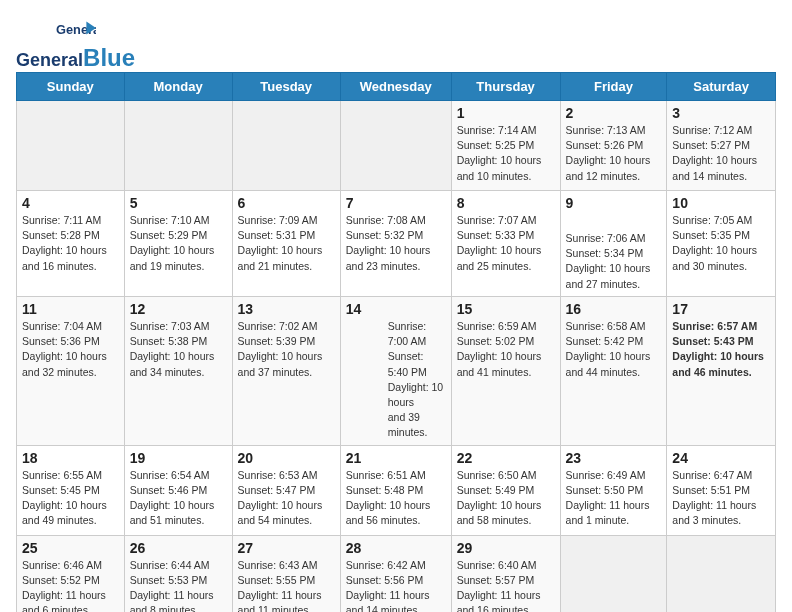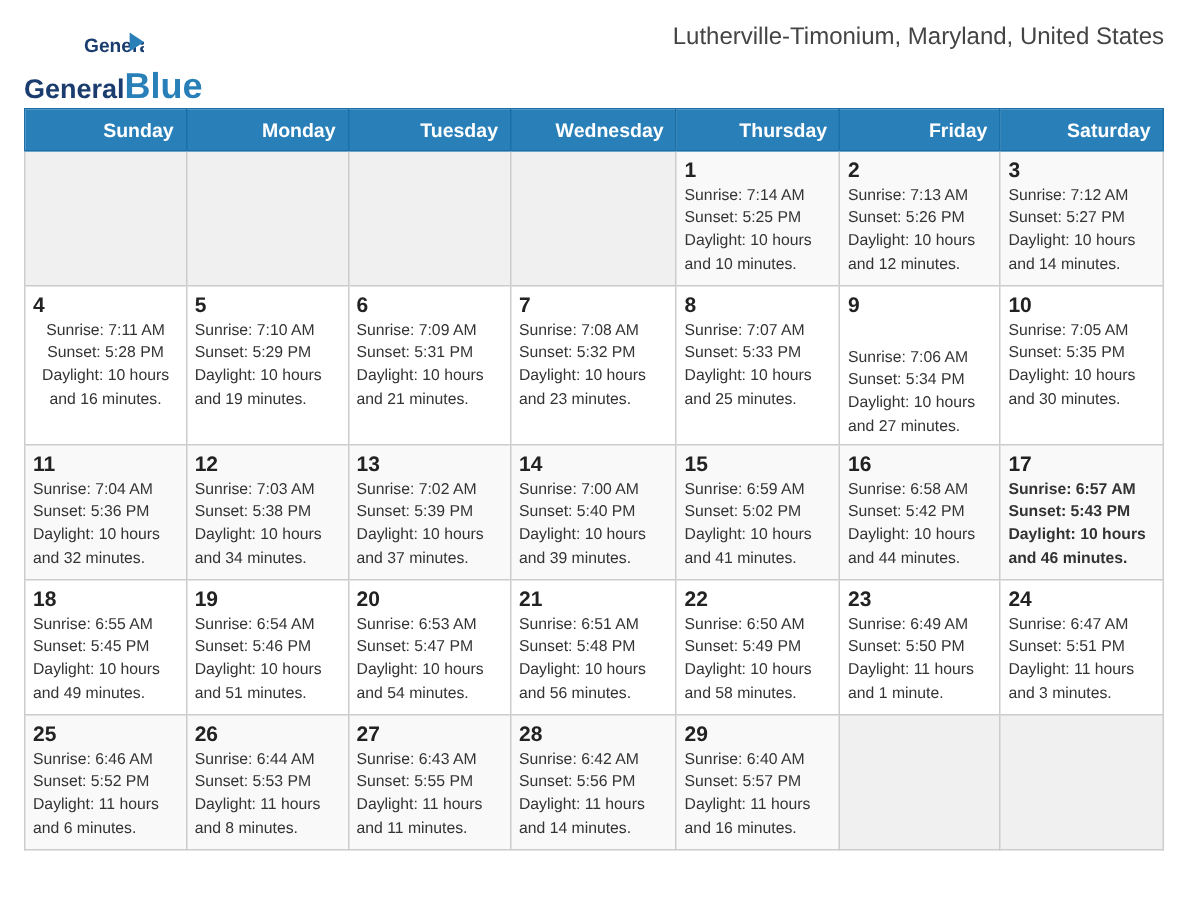--- a/index.html
+++ b/index.html
@@ -38,21 +38,21 @@
       width: 100%;
       border-collapse: collapse;
       clear: both;
     }
     thead th {
       background-color: #2980b9;
       color: #fff;
       font-size: 13px;
       font-weight: bold;
       padding: 6px 8px;
-      text-align: right;
+      text-align: center;
       border: 1px solid #1a6fa8;
     }
     tbody td {
       border: 1px solid #ccc;
       vertical-align: top;
       padding: 4px 5px;
       font-size: 11px;
       color: #222;
       height: 90px;
       width: 113px;
@@ -87,21 +87,20 @@
     <text x="0" y="18" font-size="16" font-weight="bold" fill="#1a3c6e">General</text>
     <polygon points="38,2 50,10 38,18" fill="#2980b9"></polygon>
   </svg>
   <div style="display:flex; align-items:baseline; gap:0;">
     <span style="font-size:18px; font-weight:bold; color:#1a3c6e;">General</span>
     <span style="font-size:24px; font-weight:bold; color:#2980b9;">Blue</span>
   </div>
 </div>
 
 <div class="header">
-  <div class="subtitle">Lutherville-Timonium, Maryland, United States</div>
 </div>
 
 <table>
   <thead>
     <tr id="weekday-header">
         <th>Sunday</th>
         <th>Monday</th>
         <th>Tuesday</th>
         <th>Wednesday</th>
         <th>Thursday</th>
@@ -133,21 +132,21 @@
           <span class="day-number">3</span>
           <div class="day-info" style="white-space: pre-line;">Sunrise: 7:12 AM
 Sunset: 5:27 PM
 Daylight: 10 hours
 and 14 minutes.</div>
         </td>
       </tr>
       <tr>
         <td>
           <span class="day-number">4</span>
-          <div class="day-info" style="white-space: pre-line; text-align: center;">Sunrise: 7:11 AM
+          <div class="day-info" style="white-space: pre-line;">Sunrise: 7:11 AM
 Sunset: 5:28 PM
 Daylight: 10 hours
 and 16 minutes.</div>
         </td>
         <td>
           <span class="day-number">5</span>
           <div class="day-info" style="white-space: pre-line;">Sunrise: 7:10 AM
 Sunset: 5:29 PM
 Daylight: 10 hours
 and 19 minutes.</div>
@@ -205,21 +204,21 @@
         </td>
         <td>
           <span class="day-number">13</span>
           <div class="day-info" style="white-space: pre-line;">Sunrise: 7:02 AM
 Sunset: 5:39 PM
 Daylight: 10 hours
 and 37 minutes.</div>
         </td>
         <td>
           <span class="day-number">14</span>
-          <div class="day-info" style="white-space: pre-line;">Sunrise: 7:00 AM
+          <div class="day-info" style="white-space: pre-line; margin-left: 42px;">Sunrise: 7:00 AM
 Sunset: 5:40 PM
 Daylight: 10 hours
 and 39 minutes.</div>
         </td>
         <td>
           <span class="day-number">15</span>
           <div class="day-info" style="white-space: pre-line;">Sunrise: 6:59 AM
 Sunset: 5:02 PM
 Daylight: 10 hours
 and 41 minutes.</div>

